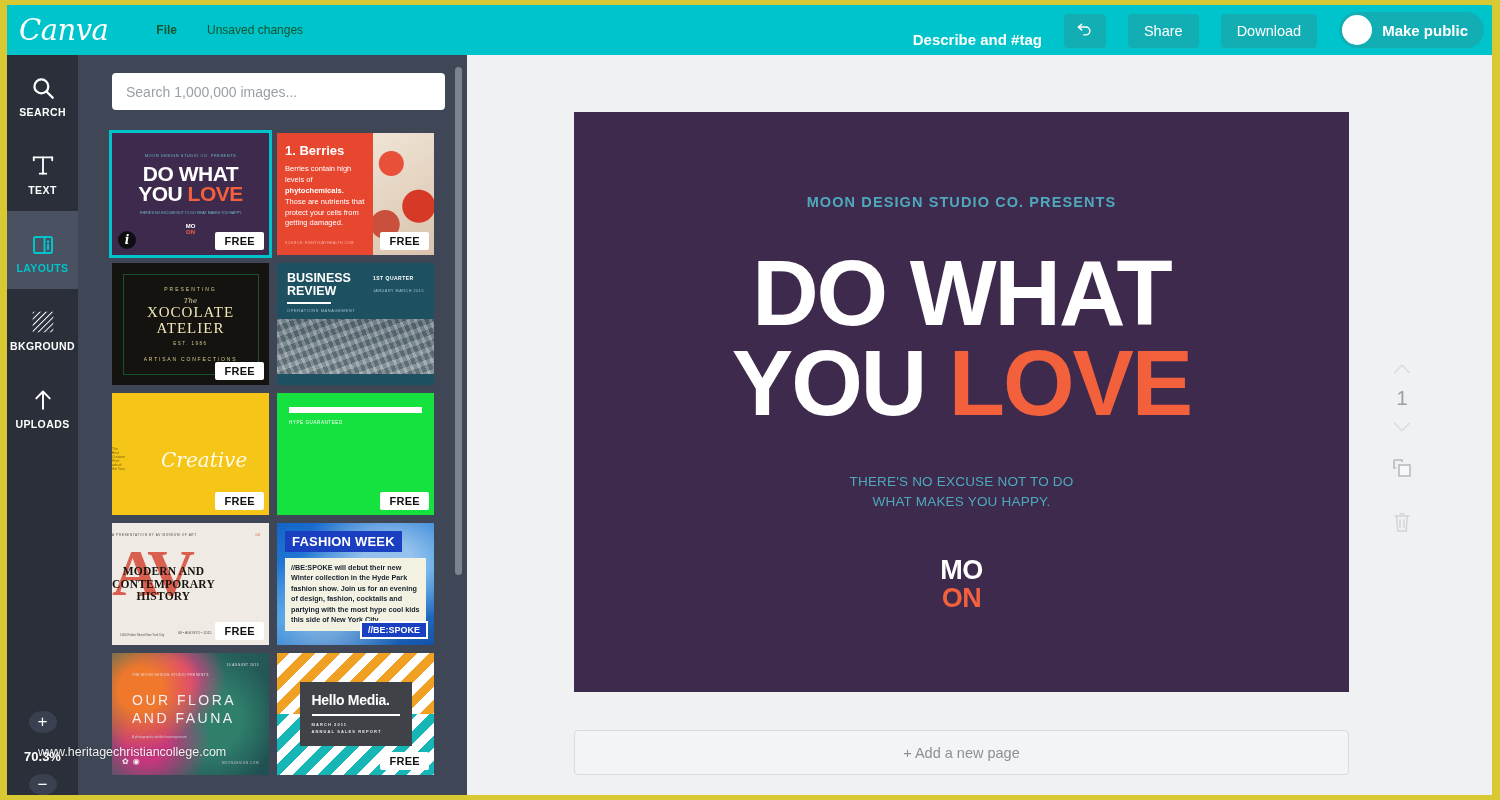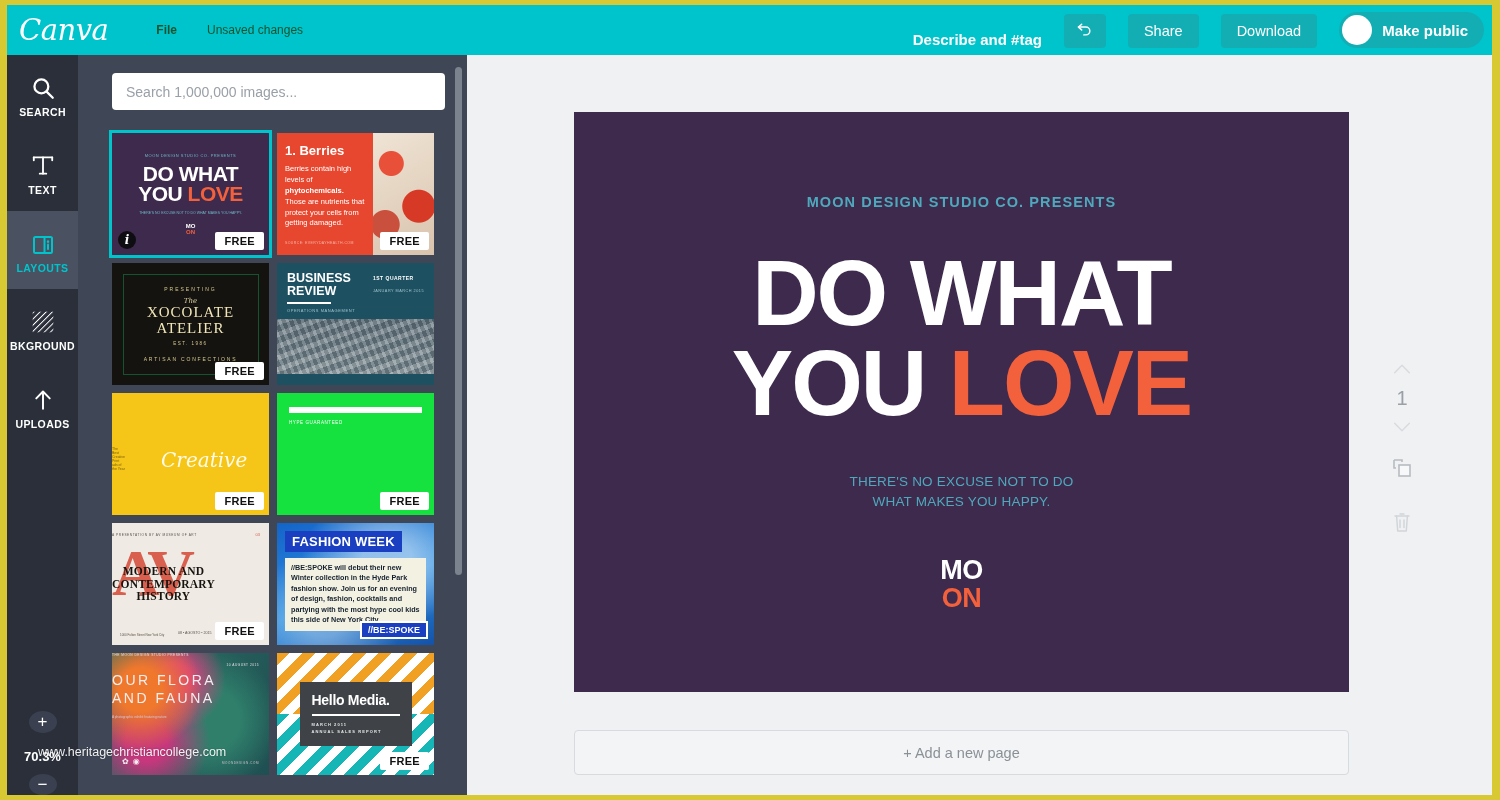--- a/index.html
+++ b/index.html
@@ -238,21 +238,21 @@
   .t8-bs { position:absolute; right:6px; bottom:6px; border:2px solid #fff; color:#fff; background:#1a3fc0; font-size:9px; font-weight:bold; padding:2px 6px;}
 
   
   .t9 {
     background:
       radial-gradient(circle at 18% 30%, #f0782c 0 14%, transparent 40%),
       radial-gradient(circle at 40% 22%, #d9417f 0 12%, transparent 38%),
       radial-gradient(circle at 22% 72%, #c6377d 0 14%, transparent 42%),
       radial-gradient(circle at 62% 55%, #2f7f6b 0 26%, transparent 60%),
       linear-gradient(120deg,#2b6d63,#1f4f52);
-    position:relative; padding:0;
+    position:relative; padding:20px;
   }
   .t9-p { color:#e9dfe6; font-size:3.2px; letter-spacing:0.5px;}
   .t9-d { position:absolute; right:10px; top:10px; color:#e9dfe6; font-size:3.2px; letter-spacing:0.5px;}
   .t9-h { color:#f4eef2; font-size:14px; letter-spacing:2.5px; line-height:1.3; margin-top:14px;}
   .t9-s { color:#d6c9d3; font-size:3.2px; margin-top:8px;}
   .t9-ic { position:absolute; left:10px; bottom:9px; color:#f4eef2; font-size:8px; letter-spacing:4px;}
   .t9-f { position:absolute; right:10px; bottom:10px; color:#cdbfc9; font-size:3px; letter-spacing:0.6px;}
 
   
   .t10 {

